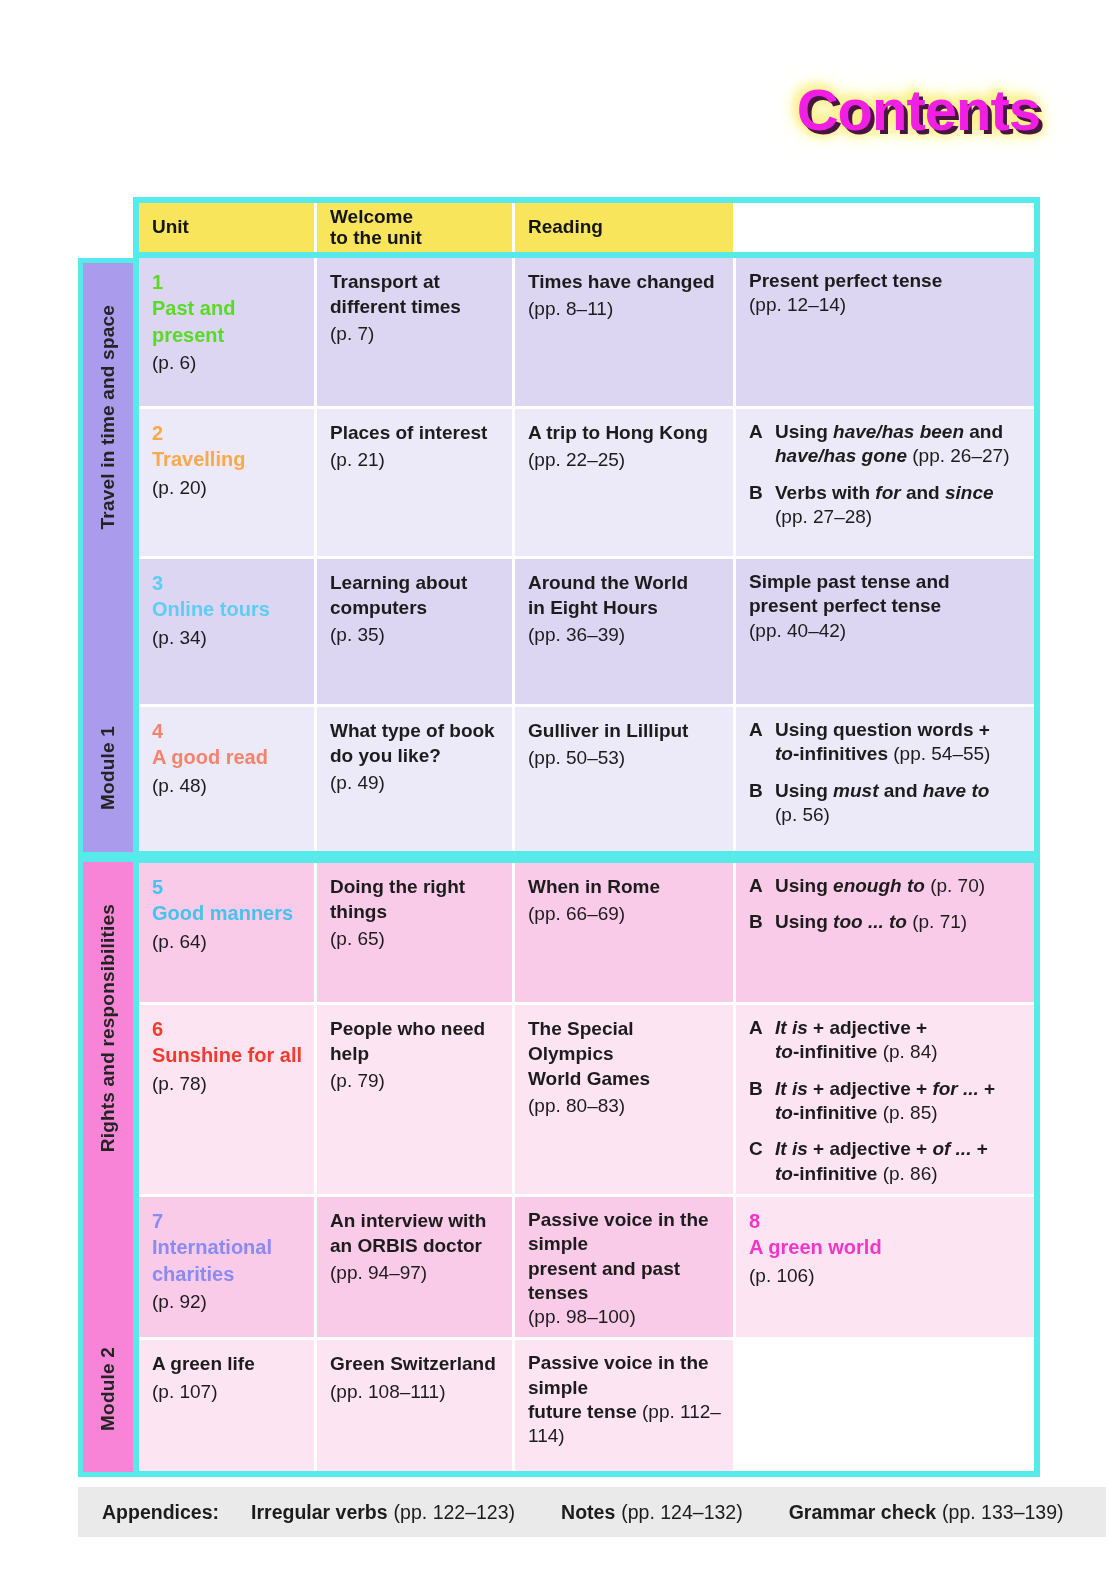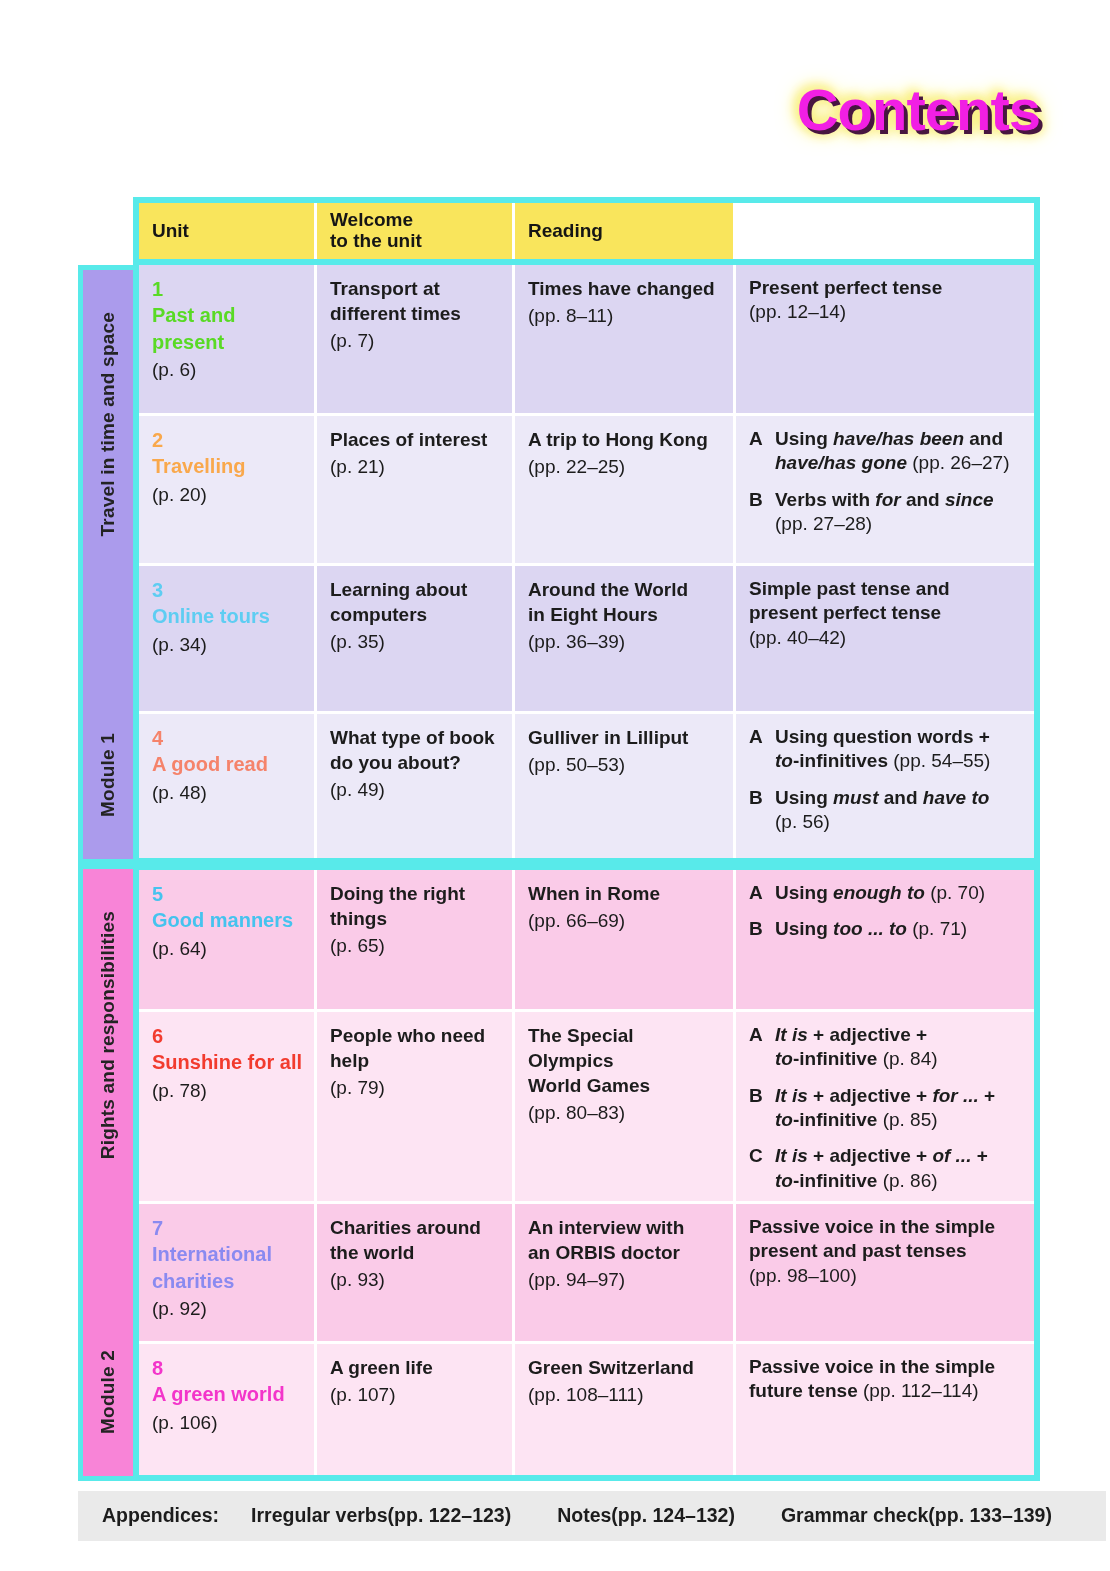--- a/index.html
+++ b/index.html
@@ -23,21 +23,21 @@
     text-shadow:
       4px 4px 0 var(--title-shadow),
       0 0 12px var(--title-glow),
       0 0 22px var(--title-glow),
       5px 5px 12px var(--title-glow),
       -4px -4px 12px var(--title-glow);
     text-align: right;
   }
   .toc{width:962px;}
   .thead{
-    margin-left:55px;box-sizing:border-box;height:68px;
+    margin-left:55px;box-sizing:border-box;height:61px;
     border:6px solid var(--border-cyan);background:#fff;
     display:grid;grid-template-columns:175px 195px 218px 1fr;gap:3px;
   }
   .hcell{
     background:var(--header-yellow);display:flex;align-items:center;
     padding:1px 4px 1px 13px;font-weight:700;font-size:19px;line-height:1.08;
     white-space:pre-line;color:#151515;
   }
   .section{display:flex;align-items:stretch;}
   .sidebar{
@@ -74,21 +74,21 @@
   .seg-i{font-weight:700;font-style:italic;}
   .seg-r{font-weight:400;}
   .footer{
     margin-top:10px;width:1028px;box-sizing:border-box;height:50px;
     background:var(--footer-gray);display:flex;align-items:center;
     font-size:19.5px;padding-left:24px;
   }
   .f-label{font-weight:700;margin-right:32px;}
   .f-item{margin-right:46px;white-space:nowrap;}
   .f-name{font-weight:700;}
-  .f-pages{font-weight:700;margin-left:0;}
+  .f-pages{font-weight:400;margin-left:6px;}
 </style>
 </head>
 <body>
 
 <div class="page">
 
   <h1 class="title">Contents</h1>
 
   <div class="toc">
 
@@ -185,21 +185,21 @@
 
         <div class="cell lav-l">
           <div style="color: rgb(245, 131, 107);">
             <div class="unit-num">4</div>
             <div class="unit-title">A good read</div>
           </div>
           <div class="page-ref">(p. 48)</div>
         </div>
         <div class="cell lav-l">
           <div class="cell-title">What type of book
-do you about?</div>
+do you like?</div>
           <div class="page-ref">(p. 49)</div>
         </div>
         <div class="cell lav-l">
           <div class="cell-title">Gulliver in Lilliput</div>
           <div class="page-ref">(pp. 50–53)</div>
         </div>
         <div class="cell lav-l">
           <div class="g-item">
               <span class="g-letter">A</span>
               <span class="g-text"><span class="seg-b">Using question words +
@@ -286,25 +286,20 @@
 
         <div class="cell pink-d">
           <div style="color: rgb(138, 138, 240);">
             <div class="unit-num">7</div>
             <div class="unit-title">International
 charities</div>
           </div>
           <div class="page-ref">(p. 92)</div>
         </div>
         <div class="cell pink-d">
-          <div class="cell-title">Charities around
-the world</div>
-          <div class="page-ref">(p. 93)</div>
-        </div>
-        <div class="cell pink-d">
           <div class="cell-title">An interview with
 an ORBIS doctor</div>
           <div class="page-ref">(pp. 94–97)</div>
         </div>
         <div class="cell pink-d">
           <div class="g-item">
               <span class="g-text"><span class="seg-b">Passive voice in the simple
 present and past tenses</span><span class="seg-r">
 (pp. 98–100)</span></span>
             </div>

